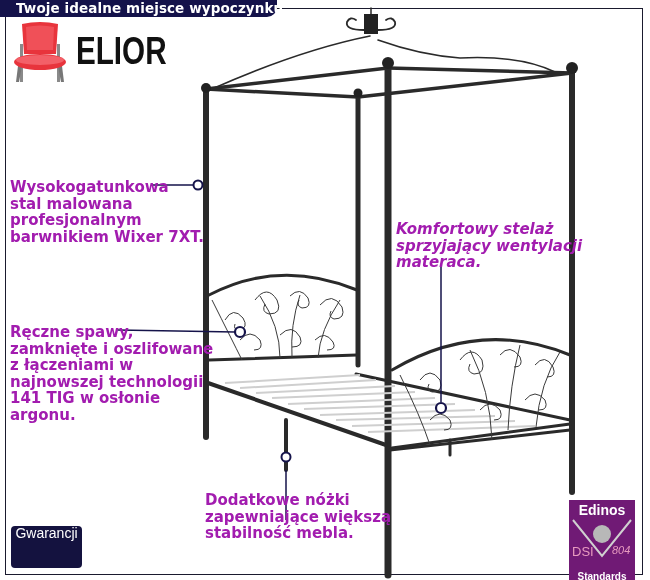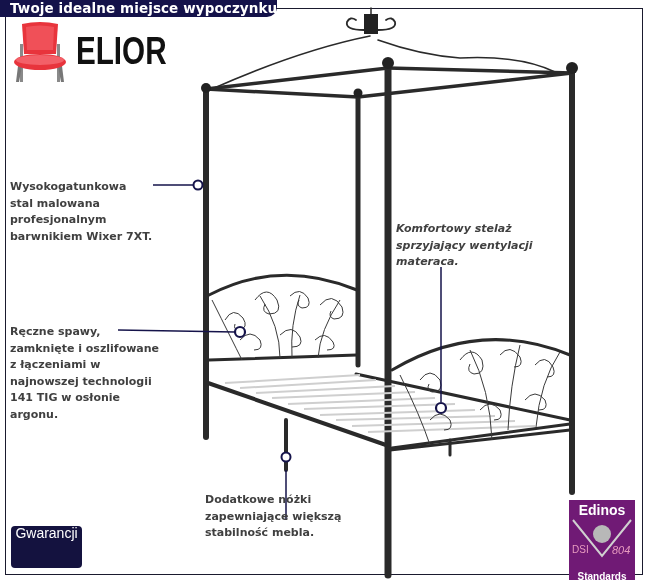--- a/index.html
+++ b/index.html
@@ -1,28 +1,28 @@
 <!DOCTYPE html>
 <html><head>
   <meta charset="utf-8">
   <style>
     html, body { margin: 0; padding: 0; background: #ffffff; }
     body { width: 650px; height: 580px; position: relative; overflow: hidden; font-family: "DejaVu Sans", sans-serif; }
     .frame { position: absolute; left: 5px; top: 8px; width: 638px; height: 567px; border: 1.5px solid #1a1a2e; box-sizing: border-box; }
-    .title-tab { position: absolute; left: 0; top: 0; height: 17px; width: 277px; background: #14124a; border-bottom-right-radius: 10px; color: #ffffff; font-weight: bold; font-size: 13.5px; line-height: 17px; padding-left: 10px; box-sizing: border-box; white-space: nowrap; letter-spacing: 0.1px; }
+    .title-tab { position: absolute; left: 0; top: 0; height: 17px; width: 277px; background: #14124a; border-bottom-right-radius: 10px; color: #ffffff; font-weight: bold; font-size: 13.5px; line-height: 17px; padding-left: 16px; box-sizing: border-box; white-space: nowrap; letter-spacing: 0.1px; }
     .logo { position: absolute; left: 10px; top: 22px; width: 160px; height: 62px; }
     .logo-text { position: absolute; left: 76px; top: 30px; font-family: "Liberation Sans", sans-serif; font-weight: bold; font-size: 38px; color: #111111; letter-spacing: 0px; transform: scaleX(0.78); transform-origin: left top; }
-    .label { position: absolute; color: #404040; font-family: "DejaVu Sans", sans-serif; font-weight: bold; font-size: 11px; line-height: 16.5px; white-space: pre; }
+    .label { position: absolute; color: #a21caf; font-family: "DejaVu Sans", sans-serif; font-weight: bold; font-size: 15px; line-height: 16.5px; white-space: pre; }
     .bed { position: absolute; left: 0; top: 0; }
     .badge-warranty { position: absolute; left: 11px; top: 526px; width: 71px; height: 42px; background: #14123f; border-radius: 4px; text-align: center; }
     .badge-warranty .big { color: #e0202a; font-family: "Liberation Sans", sans-serif; font-size: 20px; line-height: 22px; font-weight: normal; letter-spacing: 0.5px; }
     .badge-warranty .small { color: #ffffff; font-family: "Liberation Sans", sans-serif; font-weight: normal; font-size: 14px; line-height: 14px; }
     .badge-edinos { position: absolute; left: 569px; top: 500px; width: 66px; height: 83px; background: #701a75; overflow: hidden; }
     .badge-edinos .top { position: absolute; left: 0; top: 2px; width: 66px; text-align: center; color: #ffffff; font-family: "Liberation Sans", sans-serif; font-weight: bold; font-size: 14px; }
-    .badge-edinos .dsi { position: absolute; left: 3px; top: 44px; color: #e79bbf; font-family: "Liberation Sans", sans-serif; font-size: 10px; }
+    .badge-edinos .dsi { position: absolute; left: 3px; top: 44px; color: #e79bbf; font-family: "Liberation Sans", sans-serif; font-size: 13px; }
     .badge-edinos .num { position: absolute; left: 43px; top: 44px; color: #e79bbf; font-family: "Liberation Sans", sans-serif; font-size: 11px; font-style: italic; }
     .badge-edinos .std { position: absolute; left: 0; bottom: 1px; width: 66px; text-align: center; color: #ffffff; font-family: "Liberation Sans", sans-serif; font-weight: bold; font-size: 10px; }
   </style>
 </head>
 <body>
 
 <div class="frame"></div>
 
 <div class="title-tab">Twoje idealne miejsce wypoczynku</div>
 

